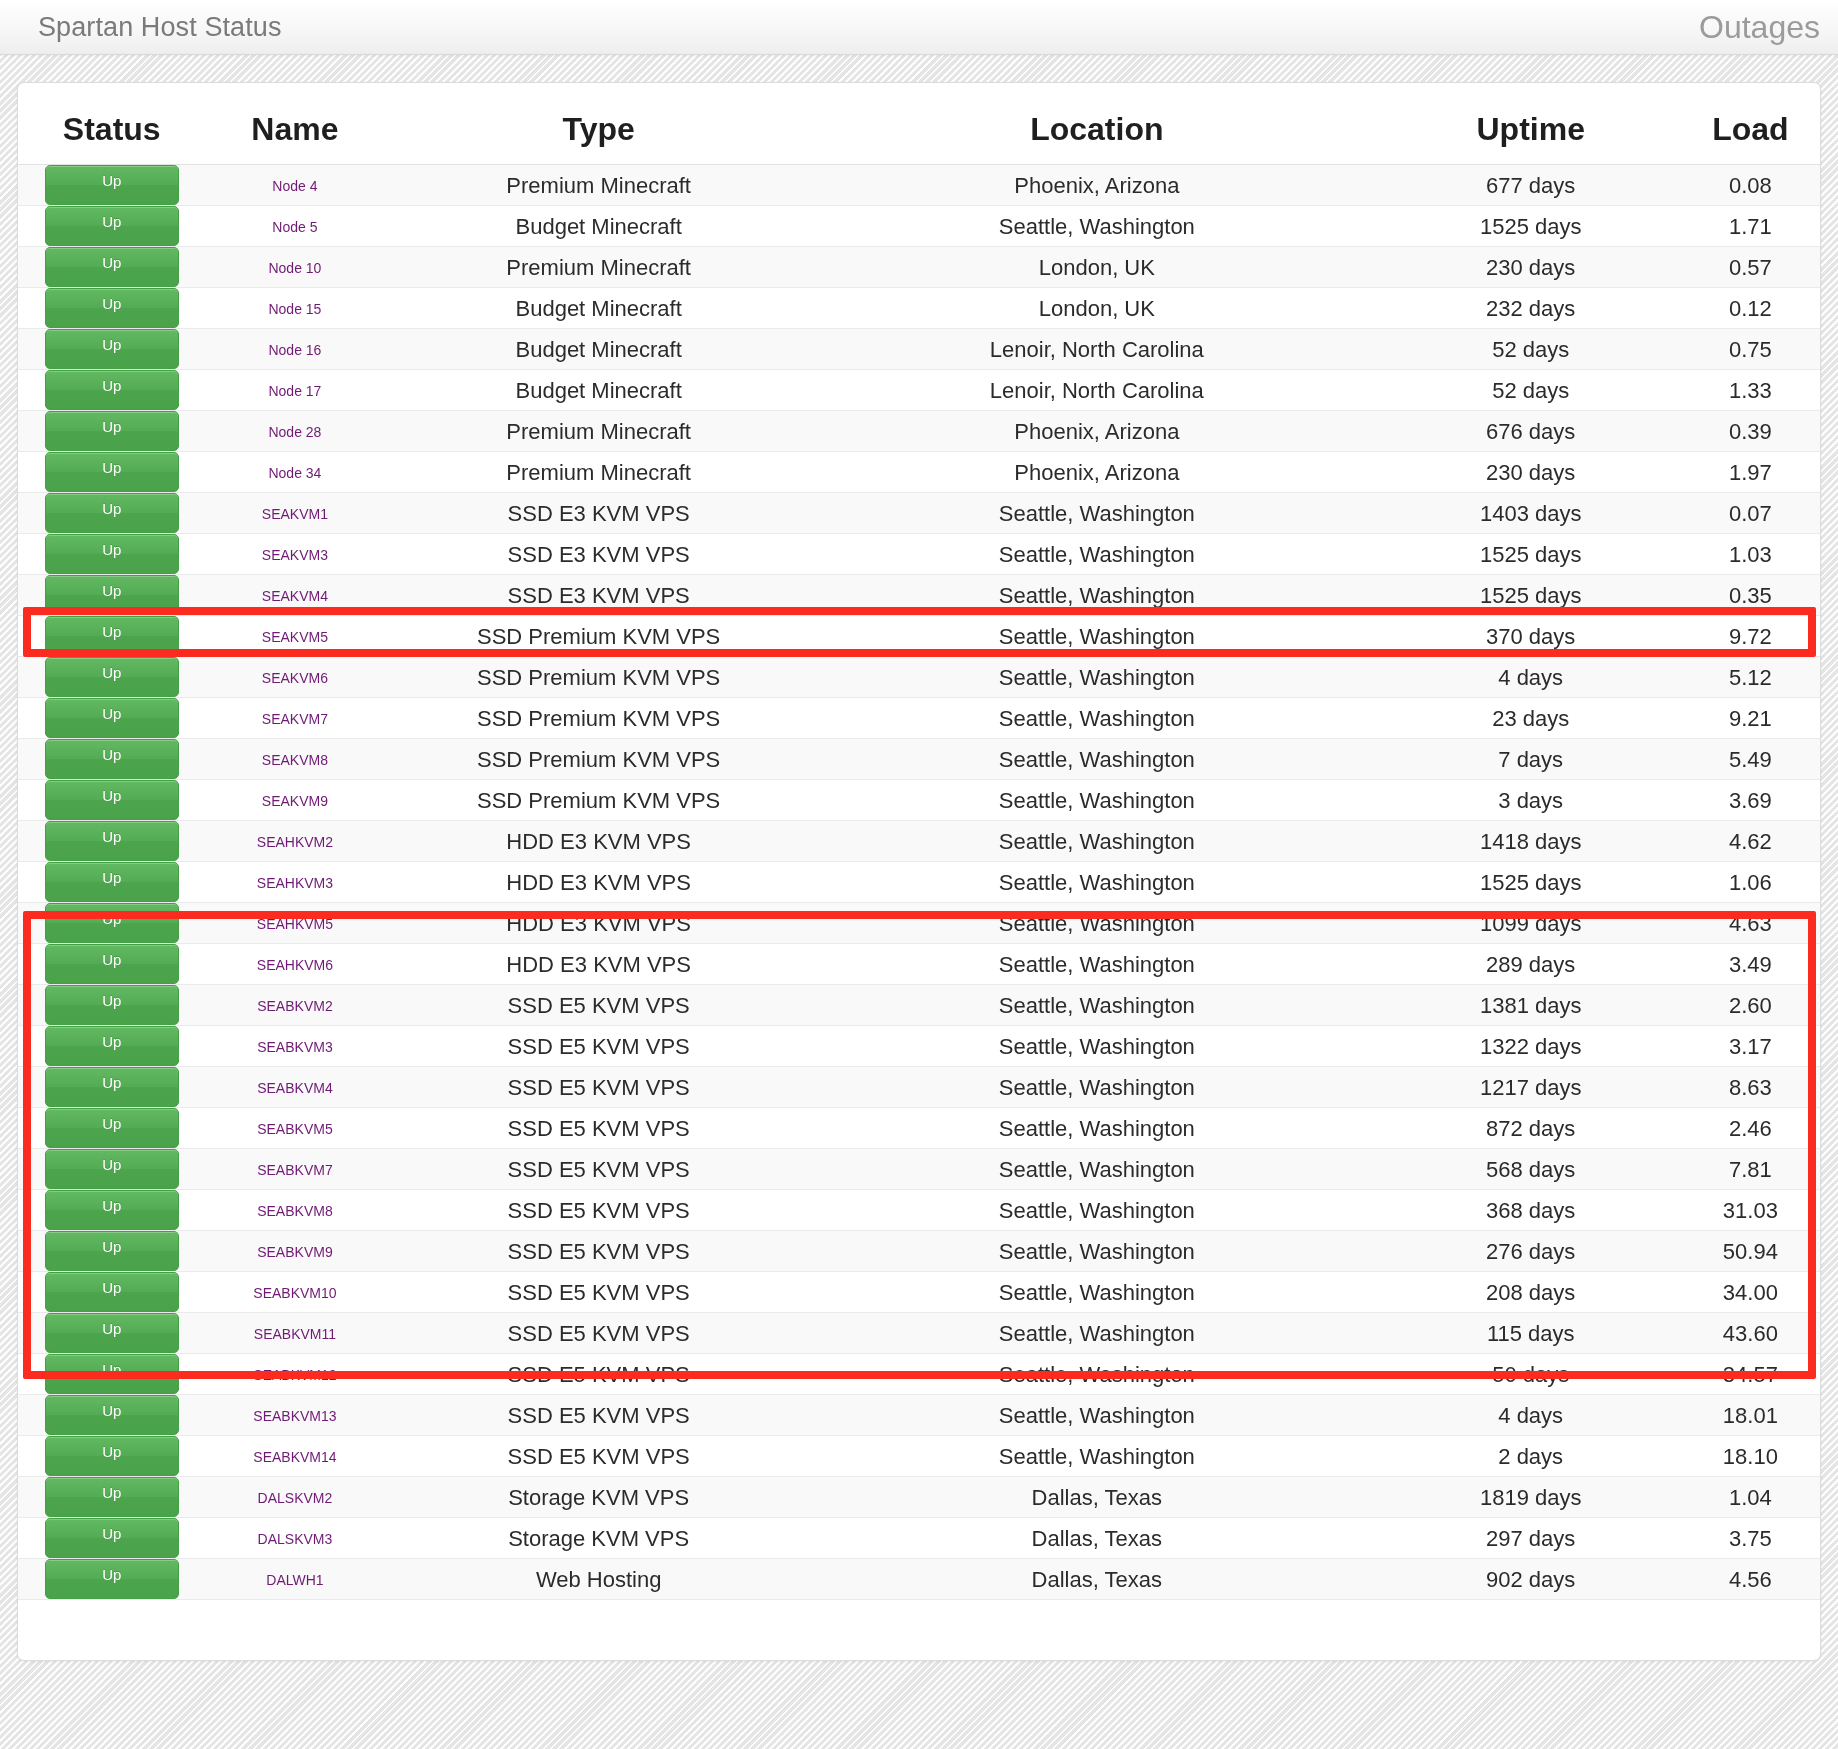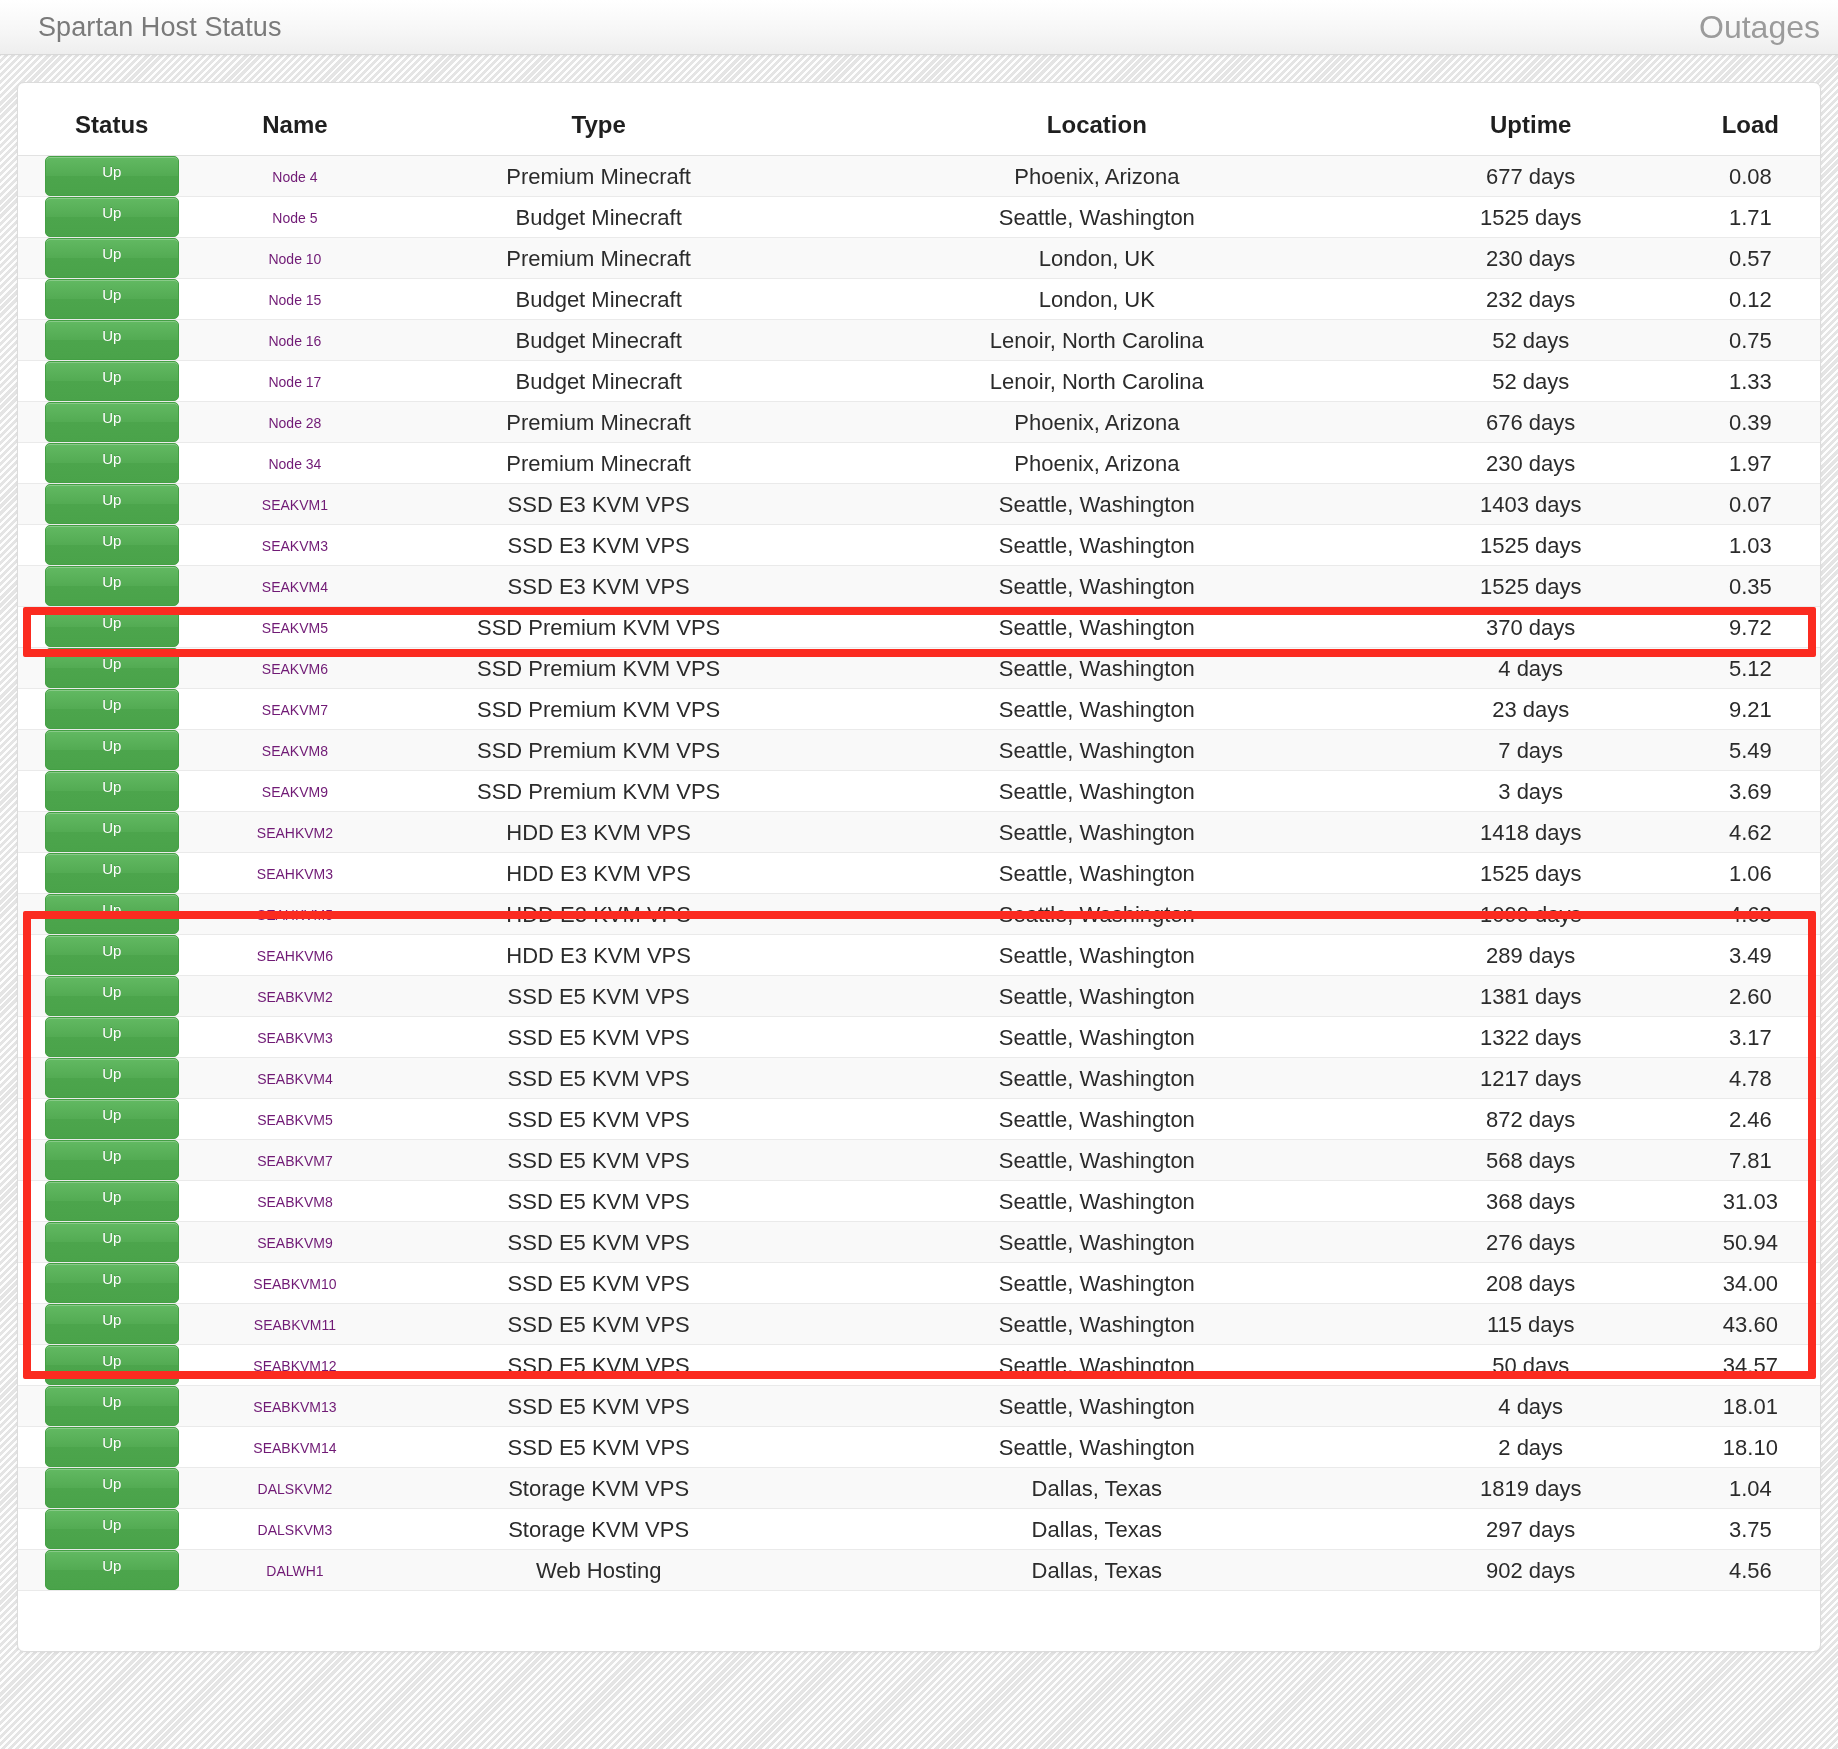--- a/index.html
+++ b/index.html
@@ -62,21 +62,21 @@
     position: relative;
   }
 
   
   table.status-table {
     width: 100%;
     border-collapse: collapse;
     table-layout: fixed;
   }
   table.status-table thead th {
-    font-size: 24px;
+    font-size: 32px;
     font-weight: 700;
     color: #1f1f1f;
     text-align: center;
     padding: 28px 0 16px 0;
     border-bottom: 1px solid #e2e2e2;
   }
   table.status-table tbody td {
     font-size: 22px;
     color: #2b2b2b;
     text-align: center;
@@ -392,21 +392,21 @@
             <td class="cell-load">3.17</td>
           </tr>
           <tr>
             <td class="cell-status">
               <span class="badge-up">Up</span>
             </td>
             <td><a href="#" class="host-link">SEABKVM4</a></td>
             <td class="cell-type">SSD E5 KVM VPS</td>
             <td class="cell-location">Seattle, Washington</td>
             <td class="cell-uptime">1217 days</td>
-            <td class="cell-load">4.78</td>
+            <td class="cell-load">8.63</td>
           </tr>
           <tr>
             <td class="cell-status">
               <span class="badge-up">Up</span>
             </td>
             <td><a href="#" class="host-link">SEABKVM5</a></td>
             <td class="cell-type">SSD E5 KVM VPS</td>
             <td class="cell-location">Seattle, Washington</td>
             <td class="cell-uptime">872 days</td>
             <td class="cell-load">2.46</td>

